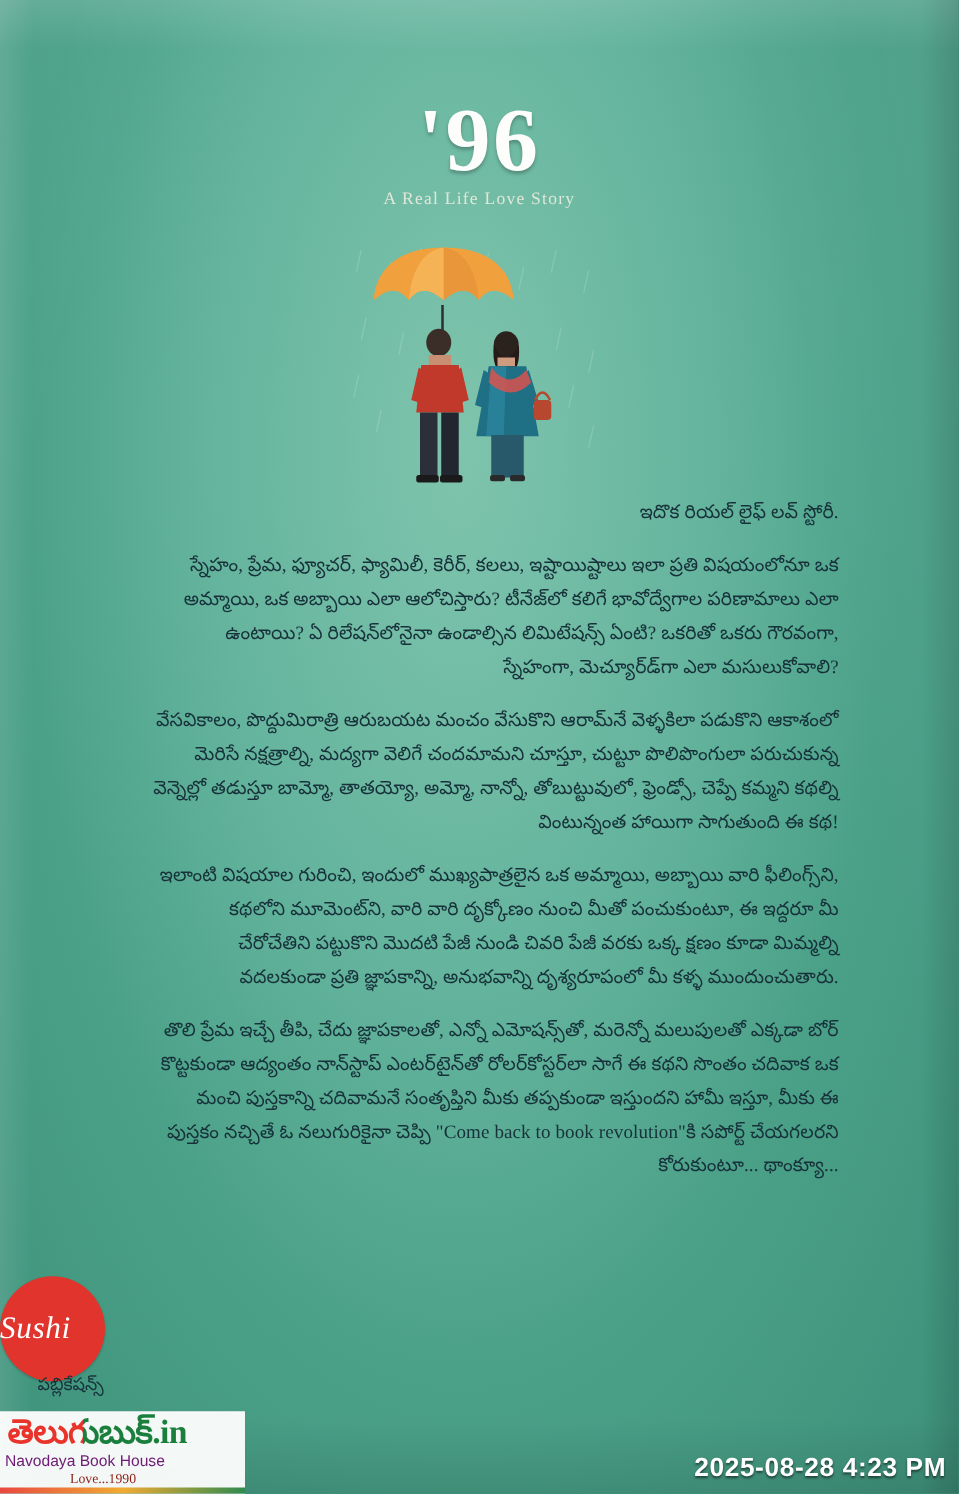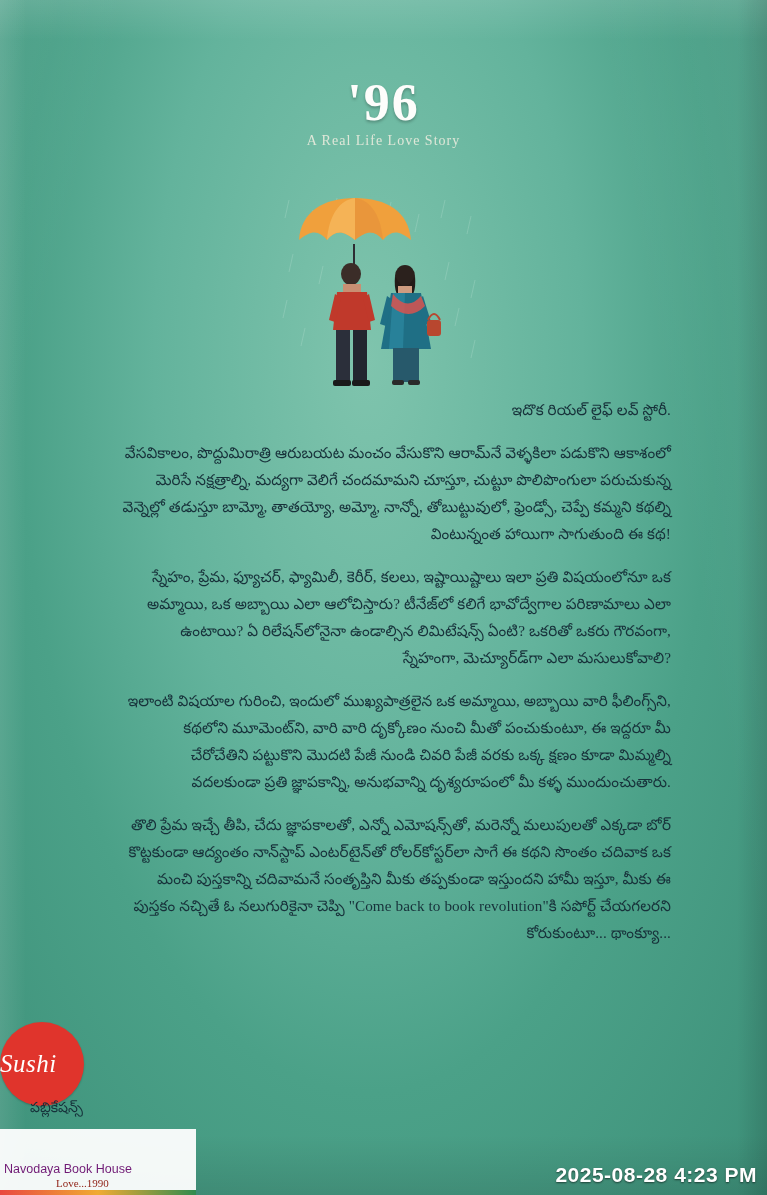--- a/index.html
+++ b/index.html
@@ -33,21 +33,21 @@
     pointer-events:none;
   }
 
   
   .title-block{
     position:absolute;top:78px;left:0;right:0;text-align:center;
   }
   .title-96{
     font-family:"Liberation Serif",serif;
     font-weight:bold;
-    font-size:52px;
+    font-size:72px;
     color:#fdfdfb;
     letter-spacing:2px;
     line-height:0.95;
     text-shadow:0 2px 3px rgba(0,0,0,.25);
   }
   .title-tag{
     margin-top:6px;
     font-family:"Liberation Serif",serif;
     font-size:14px;
     color:#f3efe2;
@@ -218,33 +218,34 @@
         <path d="M104 34 q14 18 28 2 l4 10 q-16 16 -34 0 z" fill="#d9534f" opacity="0.85"></path>
 
         <rect x="138" y="60" width="14" height="16" rx="3" fill="#b8472f"></rect>
         <path d="M139 60 q6 -12 12 0" stroke="#b8472f" stroke-width="2" fill="none"></path>
       </g>
     </svg>
   </div>
 
   <div class="copy">
     <p class="first">ఇదొక రియల్ లైఫ్ లవ్ స్టోరీ.</p>
+    <p>స్నేహం, ప్రేమ, ఫ్యూచర్, ఫ్యామిలీ, కెరీర్, కలలు, ఇష్టాయిష్టాలు ఇలా ప్రతి విషయంలోనూ ఒక అమ్మాయి, ఒక అబ్బాయి ఎలా ఆలోచిస్తారు? టీనేజ్‌లో కలిగే భావోద్వేగాల పరిణామాలు ఎలా ఉంటాయి? ఏ రిలేషన్‌లోనైనా ఉండాల్సిన లిమిటేషన్స్ ఏంటి? ఒకరితో ఒకరు గౌరవంగా, స్నేహంగా, మెచ్యూర్‌డ్‌గా ఎలా మసులుకోవాలి?</p>
     <p>వేసవికాలం, పొద్దుమిరాత్రి ఆరుబయట మంచం వేసుకొని ఆరామ్‌నే వెళ్ళకిలా పడుకొని ఆకాశంలో మెరిసే నక్షత్రాల్ని, మద్యగా వెలిగే చందమామని చూస్తూ, చుట్టూ పొలిపొంగులా పరుచుకున్న వెన్నెల్లో తడుస్తూ బామ్మో, తాతయ్యో, అమ్మో, నాన్నో, తోబుట్టువులో, ఫ్రెండ్సో, చెప్పే కమ్మని కథల్ని వింటున్నంత హాయిగా సాగుతుంది ఈ కథ!</p>
-    <p>స్నేహం, ప్రేమ, ఫ్యూచర్, ఫ్యామిలీ, కెరీర్, కలలు, ఇష్టాయిష్టాలు ఇలా ప్రతి విషయంలోనూ ఒక అమ్మాయి, ఒక అబ్బాయి ఎలా ఆలోచిస్తారు? టీనేజ్‌లో కలిగే భావోద్వేగాల పరిణామాలు ఎలా ఉంటాయి? ఏ రిలేషన్‌లోనైనా ఉండాల్సిన లిమిటేషన్స్ ఏంటి? ఒకరితో ఒకరు గౌరవంగా, స్నేహంగా, మెచ్యూర్‌డ్‌గా ఎలా మసులుకోవాలి?</p>
     <p>ఇలాంటి విషయాల గురించి, ఇందులో ముఖ్యపాత్రలైన ఒక అమ్మాయి, అబ్బాయి వారి ఫీలింగ్స్‌ని, కథలోని మూమెంట్‌ని, వారి వారి దృక్కోణం నుంచి మీతో పంచుకుంటూ, ఈ ఇద్దరూ మీ చేరోచేతిని పట్టుకొని మొదటి పేజీ నుండి చివరి పేజీ వరకు ఒక్క క్షణం కూడా మిమ్మల్ని వదలకుండా ప్రతి జ్ఞాపకాన్ని, అనుభవాన్ని దృశ్యరూపంలో మీ కళ్ళ ముందుంచుతారు.</p>
     <p class="last">తొలి ప్రేమ ఇచ్చే తీపి, చేదు జ్ఞాపకాలతో, ఎన్నో ఎమోషన్స్‌తో, మరెన్నో మలుపులతో ఎక్కడా బోర్ కొట్టకుండా ఆద్యంతం నాన్‌స్టాప్ ఎంటర్‌టైన్‌తో రోలర్‌కోస్టర్‌లా సాగే ఈ కథని సొంతం చదివాక ఒక మంచి పుస్తకాన్ని చదివామనే సంతృప్తిని మీకు తప్పకుండా ఇస్తుందని హామీ ఇస్తూ, మీకు ఈ పుస్తకం నచ్చితే ఓ నలుగురికైనా చెప్పి "Come back to book revolution"కి సపోర్ట్ చేయగలరని కోరుకుంటూ... థాంక్యూ...</p>
   </div>
 
   <div class="logo-wrap">
     <div class="logo-circle">
       <div class="logo-text">Sushi</div>
     </div>
     <div class="logo-sub">పబ్లికేషన్స్</div>
   </div>
 
   <div class="watermark">
+    <div class="wm-main">తెలుగుబుక్.in</div>
     <div class="wm-sub">Navodaya Book House</div>
     <div class="wm-since">Love...1990</div>
     <div class="wm-bar"></div>
   </div>
 
   <div class="timestamp">2025-08-28   4:23 PM</div>
 </div>
 
 </body></html>

